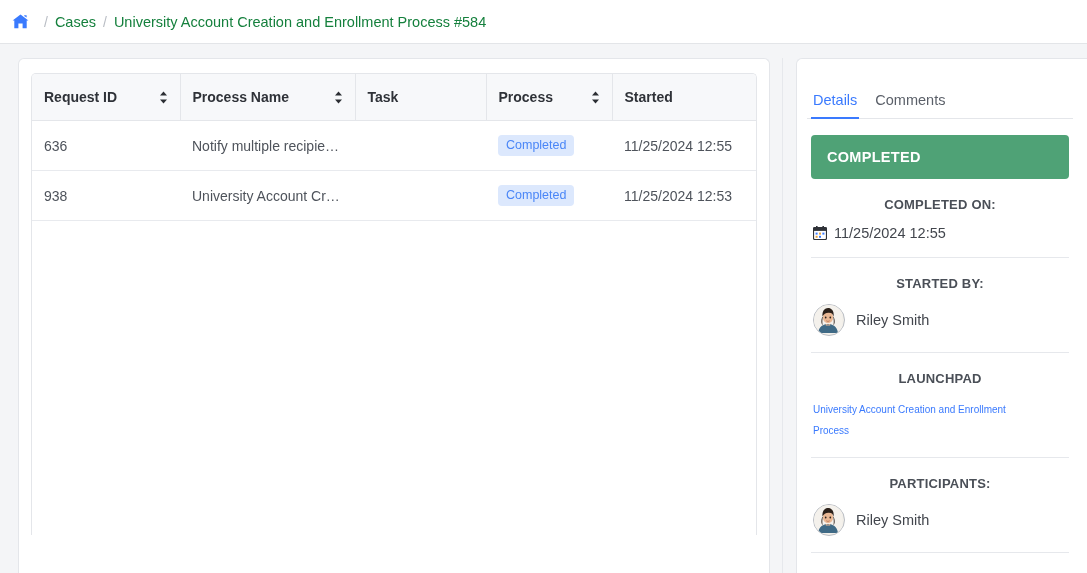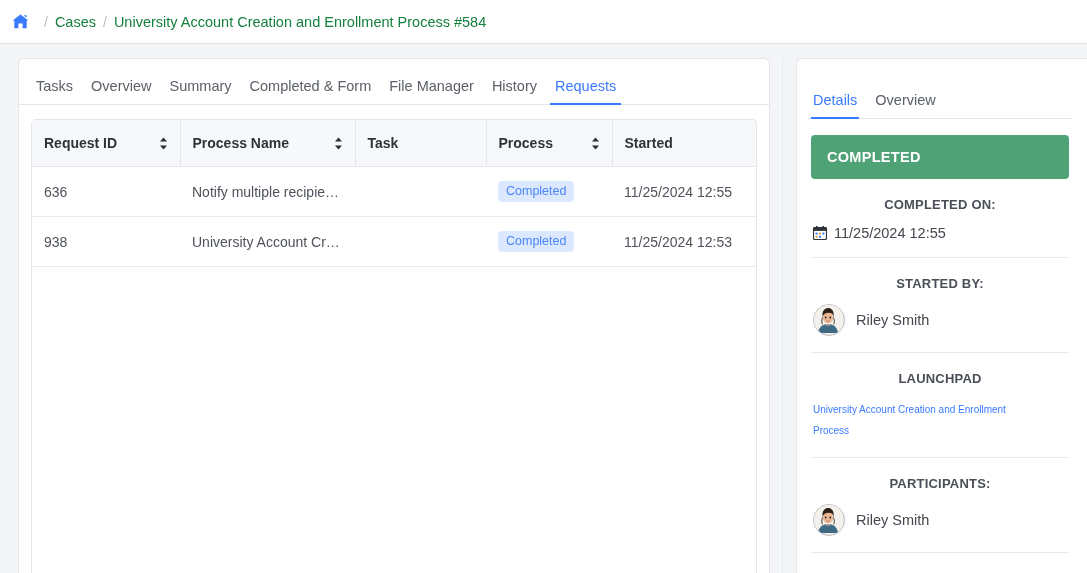--- a/index.html
+++ b/index.html
@@ -288,29 +288,20 @@
   <a href="#" class="bc-link">Cases</a>
   <span class="bc-sep">/</span>
   <span class="bc-current">University Account Creation and Enrollment Process #584</span>
 </div>
 
 <div class="page">
 
   <div class="left-col">
     <div class="card left-card">
 
-      <div class="tabs">
-        <div class="tab"><span>Tasks</span></div>
-        <div class="tab"><span>Overview</span></div>
-        <div class="tab"><span>Summary</span></div>
-        <div class="tab"><span>Completed &amp; Form</span></div>
-        <div class="tab"><span>File Manager</span></div>
-        <div class="tab"><span>History</span></div>
-        <div class="tab active"><span>Requests</span></div>
-      </div>
 
       <div class="table-wrap">
         <table class="req">
           <colgroup>
             <col style="width:148px">
             <col style="width:175px">
             <col style="width:131px">
             <col style="width:126px">
             <col style="width:164px">
           </colgroup>
@@ -395,21 +386,21 @@
 
   <div class="gutter">
     <div class="gutter-line"></div>
   </div>
 
   <div class="right-col">
     <div class="card right-card">
 
       <div class="tabs right-tabs">
         <div class="tab active"><span>Details</span></div>
-        <div class="tab"><span>Overview</span></div>
+        <div class="tab"><span>Comments</span></div>
       </div>
 
       <div class="status-banner">COMPLETED</div>
 
       <div class="detail-section">
         <div class="detail-label">COMPLETED ON:</div>
         <div class="detail-value">
           <span class="cal-ico">
             <svg width="14" height="14" viewBox="0 0 14 14" aria-hidden="true">
               <rect x="0.5" y="1.5" width="13" height="12" rx="1.2" fill="#ffffff" stroke="#2f3238" stroke-width="1.2"></rect>

